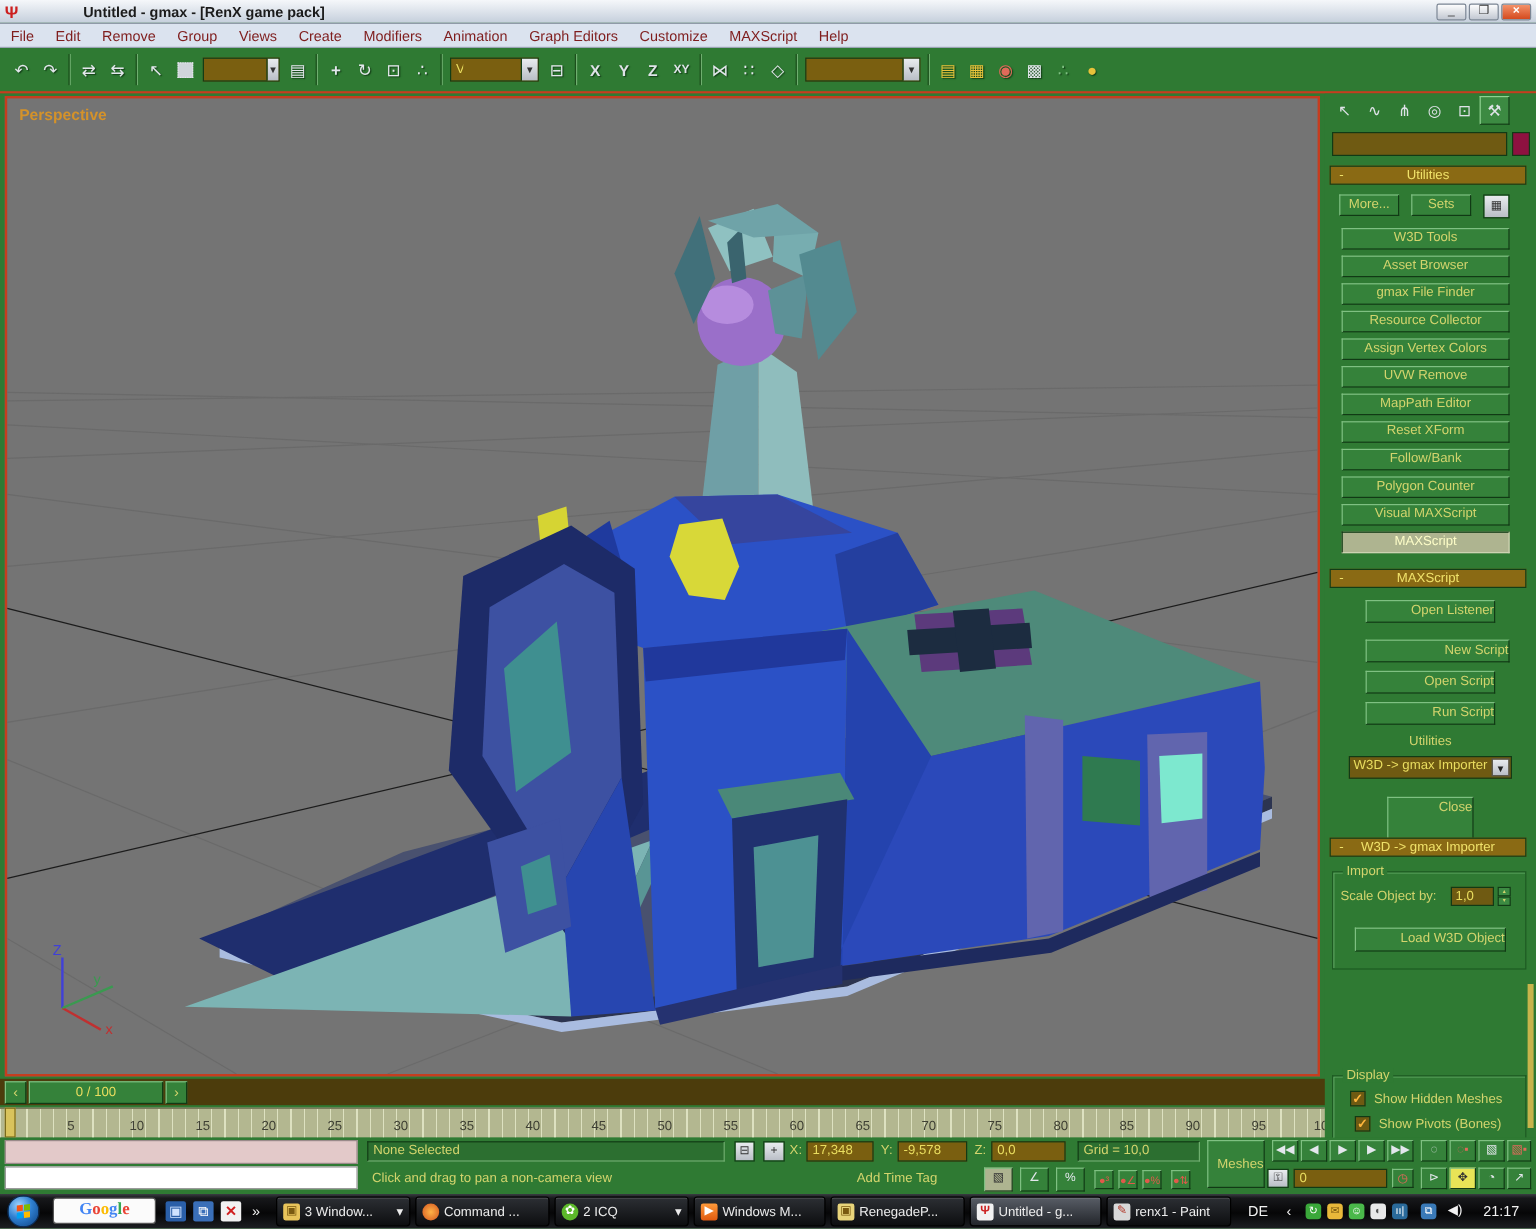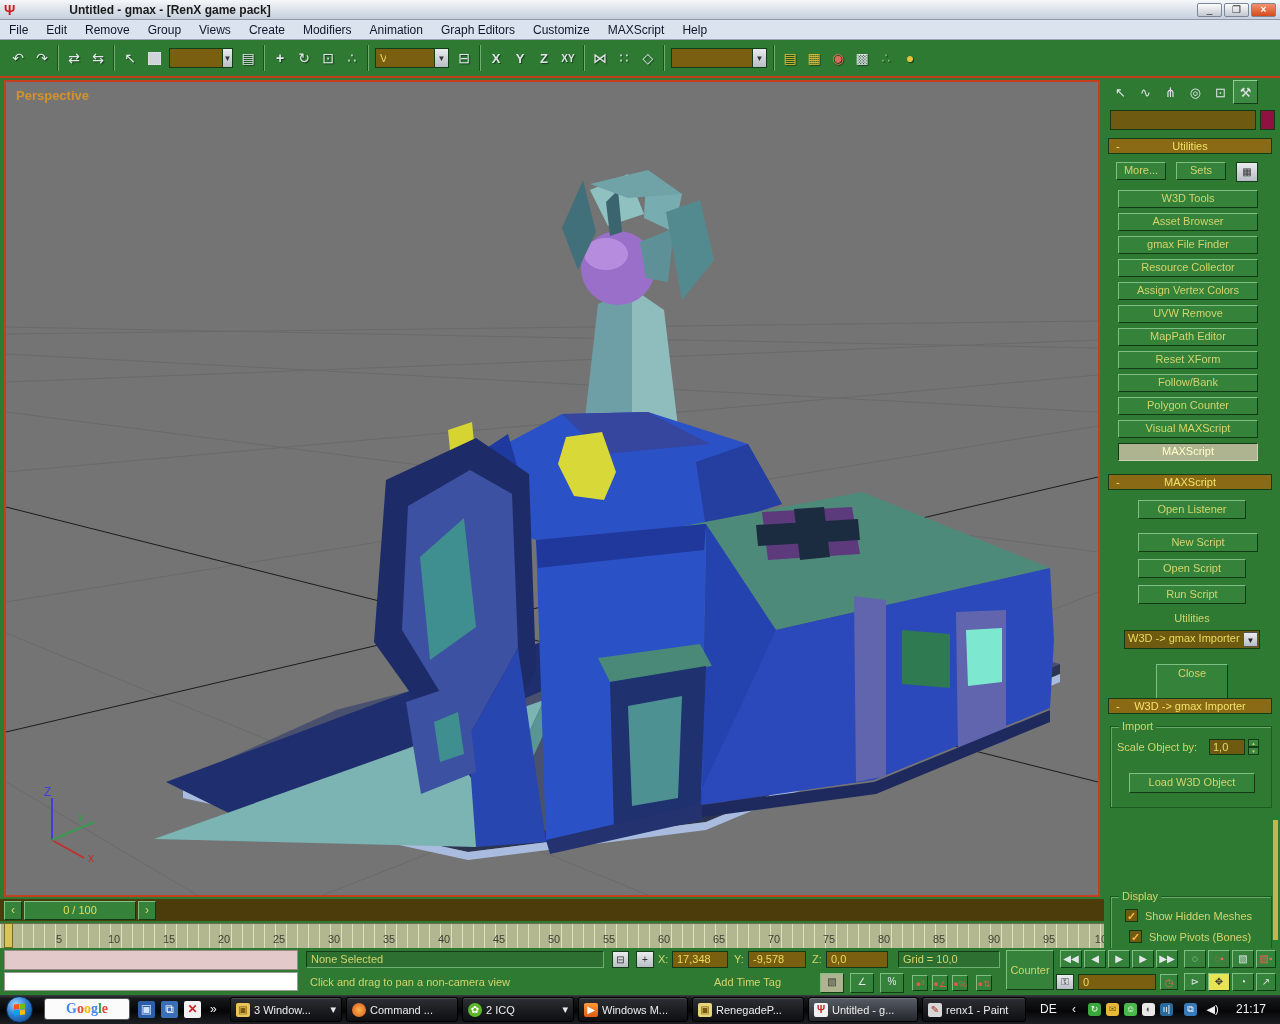--- a/index.html
+++ b/index.html
@@ -12,21 +12,21 @@
     border-bottom:1px solid #8f9aa8; }
   #titlebar .appicon { color:#cc1f1f; font-weight:bold; font-size:14px; margin:0 6px 0 4px; }
   #titlebar .title { font-size:12px; font-weight:bold; color:#1b1b1b;margin-left:48px; }
   #titlebar .winbtns { margin-left:auto; display:flex; gap:2px; padding-right:4px; }
   .winbtn { width:25px; height:14px; font-size:10px; line-height:12px; text-align:center;
     background:linear-gradient(#fdfdfd,#c2c8d2); border:1px solid #7c8694; border-radius:2px; color:#333; }
   .winbtn.close { background:linear-gradient(#f4926a,#d44a1e); color:#fff; font-weight:bold; }
 
   #menubar { position:absolute; top:20px; left:0; width:1280px; height:20px;
     background:#dbe3ef; border-bottom:1px solid #9aa4b4; display:flex; align-items:center; }
-  #menubar span { font-size:12px; color:#0f172a; padding:0 9px; }
+  #menubar span { font-size:12px; color:#7f1d1d; padding:0 9px; }
 
   
   #toolbar { position:absolute; top:40px; left:0; width:1280px; height:38px;
     background:#2f7a33; display:flex; align-items:center; padding-left:6px;
     border-bottom:2px solid #c63d1f; }
   .tico { width:24px; height:26px; display:flex; align-items:center; justify-content:center;
     color:#e3e7ec; font-size:14px; text-shadow:1px 1px 1px #123d16; }
   .tsep { width:2px; height:26px; margin:0 3px; border-left:1px solid #1c4f1c; border-right:1px solid #6fae6f; }
   .tdrop { height:20px; background:#7a5f10; border:1px solid #123d16; display:flex; align-items:center; margin:0 3px;gap:48px; }
   .tdrop .val { flex:1; color:#e9dd5f; font-size:11px; padding-left:4px; overflow:hidden; white-space:nowrap; }
@@ -46,21 +46,21 @@
   .ptab { width:25px; height:24px; display:flex; align-items:center; justify-content:center;
     color:#dfe3e8; font-size:13px; border:1px solid transparent; }
   .ptab.active { background:#3c8a42; border-top:1px solid #8fd191; border-left:1px solid #8fd191;
     border-right:1px solid #123d16; border-bottom:1px solid #123d16; }
   .rollhdr { position:absolute; left:4px; width:164px; height:16px; background:#8a6a14;
     border:1px solid #123d16; color:#f0e26a; font-size:11px; text-align:center; line-height:14px; }
   .rollhdr .minus { position:absolute; left:7px; top:0; }
   .gbtn { position:absolute; background:#35823a; color:#d3d46d; font-size:11px; text-align:center;
     border-top:1px solid #7fc082; border-left:1px solid #7fc082;
     border-right:1px solid #113a15; border-bottom:1px solid #113a15; line-height:15px; }
-  .gbtn.tall { line-height:17px; }
+  .gbtn.tall { line-height:17px;text-align:right; }
   .gbtn.active { background:#aeb490; color:#fdfdc8;
     border-top:1px solid #113a15; border-left:1px solid #113a15;
     border-right:1px solid #cdd3b2; border-bottom:1px solid #cdd3b2; }
   .ginput { background:#6f5a12; border:1px solid #113a15; color:#e9dd5f; font-size:11px;
     padding:1px 3px; overflow:hidden; white-space:nowrap; }
   .grpbox { position:absolute; border:1px solid #1d5a22; box-shadow:1px 1px 0 #63a967 inset; }
   .grplabel { position:absolute; top:-7px; left:8px; background:#2f7a33; padding:0 3px; color:#d3d46d; }
   .plabel { color:#d3d46d; font-size:11px; }
   .cb { width:13px; height:13px; background:#6f5a12; border:1px solid #113a15; color:#ffb63c;
     font-weight:bold; font-size:11px; line-height:12px; text-align:center; display:inline-block; vertical-align:middle; }
@@ -412,21 +412,21 @@
     <div class="sbico" style="top:3px;left:636px;width:18px;height:17px;line-height:15px">+</div>
 
     <span class="slabel" style="top:5px;left:658px">X:</span>
     <span class="brown" style="top:3px;left:672px;width:56px;height:17px">17,348</span>
     <span class="slabel" style="top:5px;left:734px">Y:</span>
     <span class="brown" style="top:3px;left:748px;width:58px;height:17px">-9,578</span>
     <span class="slabel" style="top:5px;left:812px">Z:</span>
     <span class="brown" style="top:3px;left:826px;width:62px;height:17px">0,0</span>
     <div class="sunken" style="position:absolute;top:3px;left:898px;width:102px;height:17px">Grid = 10,0</div>
 
-    <div class="gbtn tall" style="top:2px;left:1006px;width:48px;height:40px;line-height:38px">Counter</div>
+    <div class="gbtn tall" style="top:2px;left:1006px;width:48px;height:40px;line-height:38px">Meshes</div>
 
     <div class="navbtn" style="top:2px;left:1060px">◀◀</div>
     <div class="navbtn" style="top:2px;left:1084px">◀</div>
     <div class="navbtn" style="top:2px;left:1108px">▶</div>
     <div class="navbtn" style="top:2px;left:1132px">▶</div>
     <div class="navbtn" style="top:2px;left:1156px">▶▶</div>
     <div class="navbtn" style="top:2px;left:1184px">◌</div>
     <div class="navbtn" style="top:2px;left:1208px;color:#e06a5a">◌▪</div>
     <div class="navbtn" style="top:2px;left:1232px">▧</div>
     <div class="navbtn" style="top:2px;left:1256px;width:20px;color:#e06a5a">▧▪</div>

